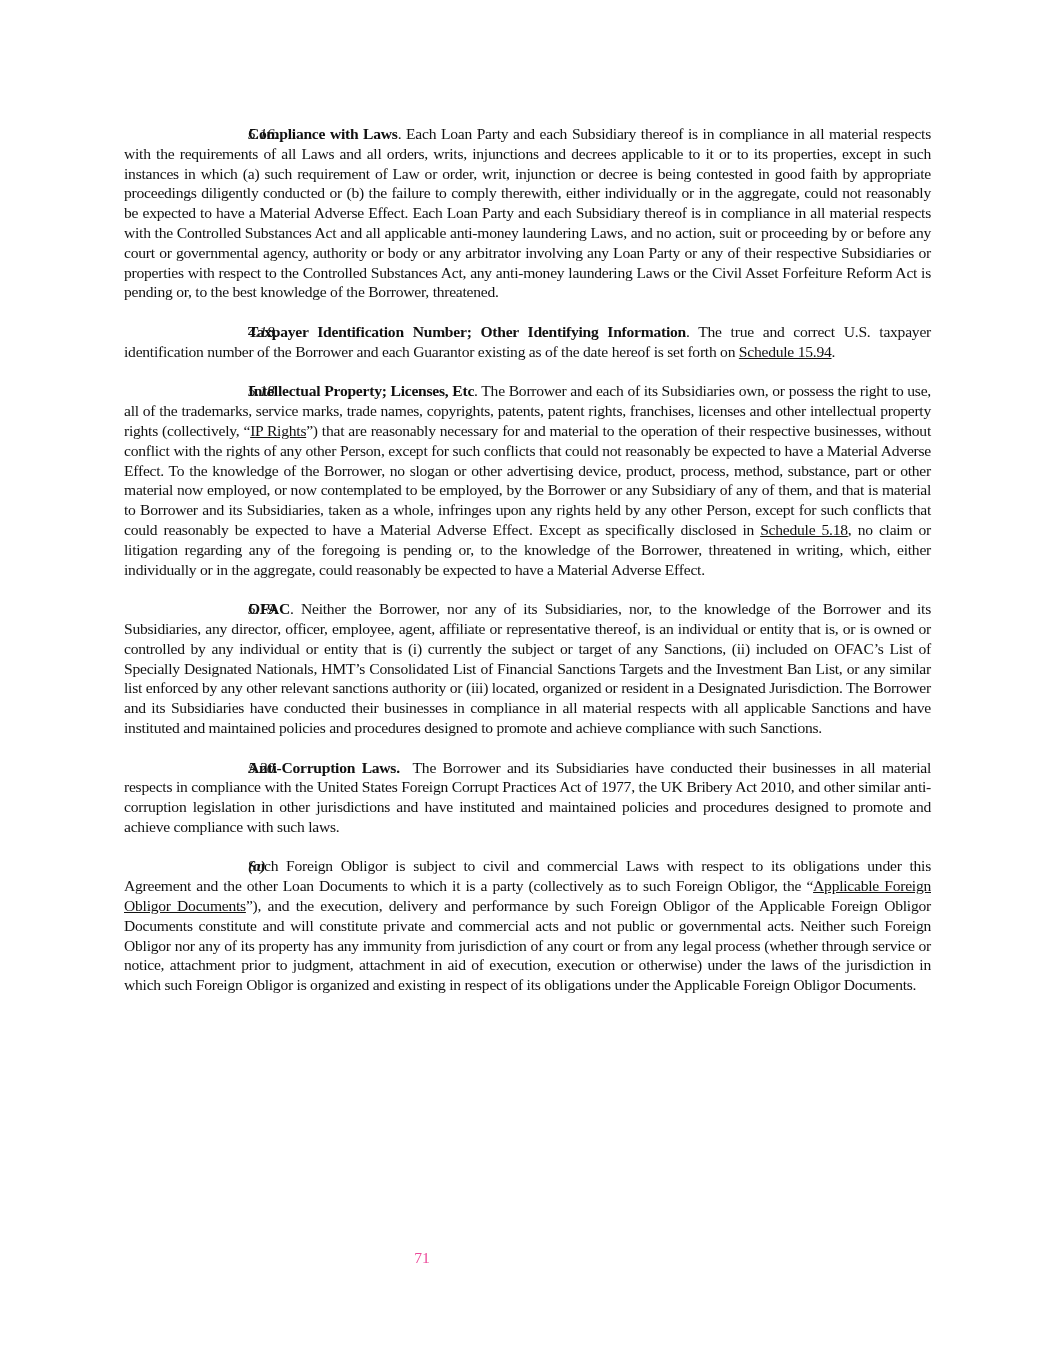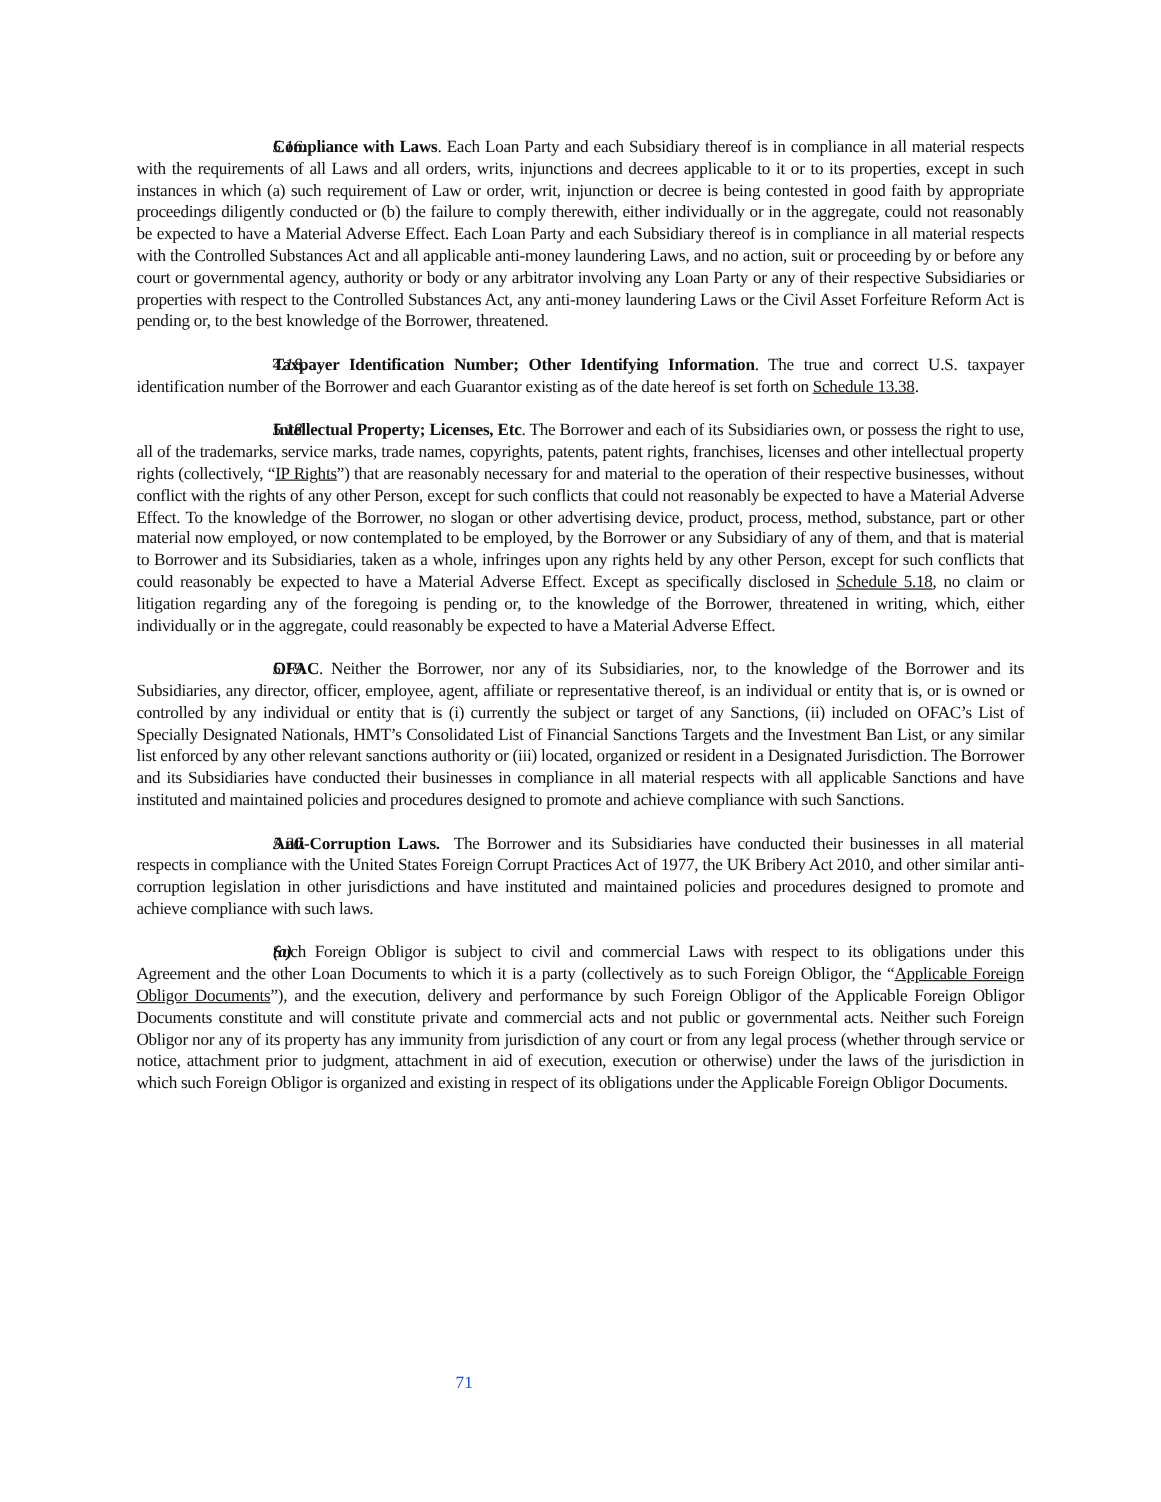--- a/index.html
+++ b/index.html
@@ -7,30 +7,30 @@
     .page {
       position: absolute; left: 124px; top: 124px; width: 807px;
       font-family: "Liberation Serif", serif; font-size: 15.6px; line-height: 19.8px;
       color: #111111; letter-spacing: -0.25px;
     }
     .para { text-align: justify; text-indent: 62px; margin: 0 0 19.8px 0; }
     .num { display: inline-block; width: 62px; font-style: italic; }
     .head { font-weight: bold; }
     .u { text-decoration: underline; }
     .pagenum { position: absolute; left: 0; width: 844px; top: 1249px; text-align: center;
-      font-family: "Liberation Serif", serif; font-size: 15.6px; color: #1d4ed8; }
+      font-family: "Liberation Serif", serif; font-size: 15.6px; color: #ec4899; }
   </style>
 </head>
 <body>
 
 <div class="page">
 
   <p class="para"><span class="num">5.16.</span><span class="head">Compliance with Laws</span><span>. Each Loan Party and each Subsidiary thereof is in compliance in all material respects with the requirements of all Laws and all orders, writs, injunctions and decrees applicable to it or to its properties, except in such instances in which (a) such requirement of Law or order, writ, injunction or decree is being contested in good faith by appropriate proceedings diligently conducted or (b) the failure to comply therewith, either individually or in the aggregate, could not reasonably be expected to have a Material Adverse Effect. Each Loan Party and each Subsidiary thereof is in compliance in all material respects with the Controlled Substances Act and all applicable anti-money laundering Laws, and no action, suit or proceeding by or before any court or governmental agency, authority or body or any arbitrator involving any Loan Party or any of their respective Subsidiaries or properties with respect to the Controlled Substances Act, any anti-money laundering Laws or the Civil Asset Forfeiture Reform Act is pending or, to the best knowledge of the Borrower, threatened.</span></p>
 
-  <p class="para"><span class="num">4.18.</span><span class="head">Taxpayer Identification Number; Other Identifying Information</span><span>. The true and correct U.S. taxpayer identification number of the Borrower and each Guarantor existing as of the date hereof is set forth on </span><span class="u">Schedule 13.38</span><span>.</span></p>
+  <p class="para"><span class="num">4.18.</span><span class="head">Taxpayer Identification Number; Other Identifying Information</span><span>. The true and correct U.S. taxpayer identification number of the Borrower and each Guarantor existing as of the date hereof is set forth on </span><span class="u">Schedule 15.94</span><span>.</span></p>
 
   <p class="para"><span class="num">5.18.</span><span class="head">Intellectual Property; Licenses, Etc</span><span>. The Borrower and each of its Subsidiaries own, or possess the right to use, all of the trademarks, service marks, trade names, copyrights, patents, patent rights, franchises, licenses and other intellectual property rights (collectively, “</span><span class="u">IP Rights</span><span>”) that are reasonably necessary for and material to the operation of their respective businesses, without conflict with the rights of any other Person, except for such conflicts that could not reasonably be expected to have a Material Adverse Effect. To the knowledge of the Borrower, no slogan or other advertising device, product, process, method, substance, part or other material now employed, or now contemplated to be employed, by the Borrower or any Subsidiary of any of them, and that is material to Borrower and its Subsidiaries, taken as a whole, infringes upon any rights held by any other Person, except for such conflicts that could reasonably be expected to have a Material Adverse Effect. Except as specifically disclosed in </span><span class="u">Schedule 5.18</span><span>, no claim or litigation regarding any of the foregoing is pending or, to the knowledge of the Borrower, threatened in writing, which, either individually or in the aggregate, could reasonably be expected to have a Material Adverse Effect.</span></p>
 
   <p class="para"><span class="num">5.19.</span><span class="head">OFAC</span><span>. Neither the Borrower, nor any of its Subsidiaries, nor, to the knowledge of the Borrower and its Subsidiaries, any director, officer, employee, agent, affiliate or representative thereof, is an individual or entity that is, or is owned or controlled by any individual or entity that is (i) currently the subject or target of any Sanctions, (ii) included on OFAC’s List of Specially Designated Nationals, HMT’s Consolidated List of Financial Sanctions Targets and the Investment Ban List, or any similar list enforced by any other relevant sanctions authority or (iii) located, organized or resident in a Designated Jurisdiction. The Borrower and its Subsidiaries have conducted their businesses in compliance in all material respects with all applicable Sanctions and have instituted and maintained policies and procedures designed to promote and achieve compliance with such Sanctions.</span></p>
 
   <p class="para"><span class="num">5.20.</span><span class="head">Anti-Corruption Laws.</span><span style="white-space: pre-wrap;">  The Borrower and its Subsidiaries have conducted their businesses in all material respects in compliance with the United States Foreign Corrupt Practices Act of 1977, the UK Bribery Act 2010, and other similar anti-corruption legislation in other jurisdictions and have instituted and maintained policies and procedures designed to promote and achieve compliance with such laws.</span></p>
 
 
 
 

